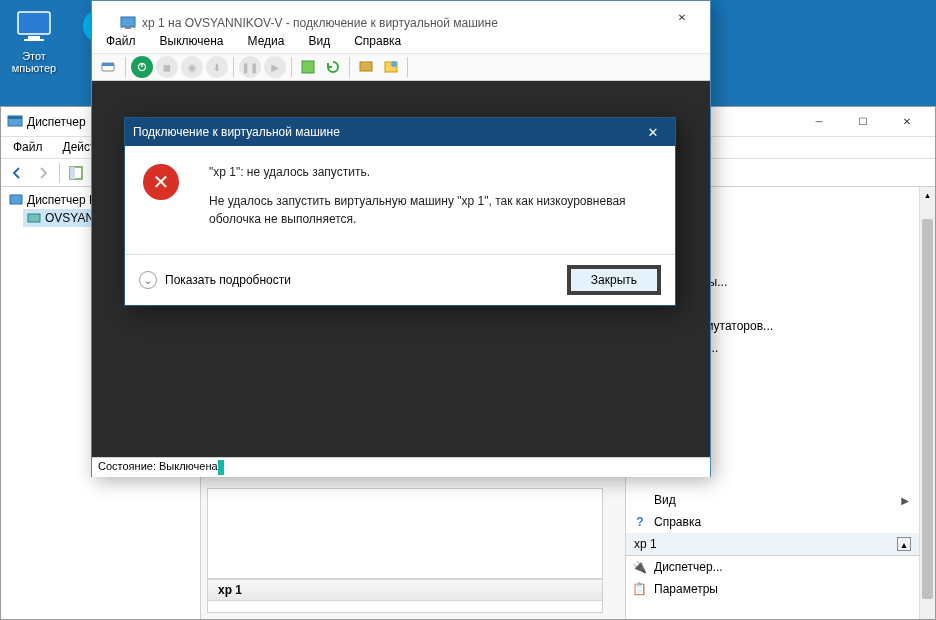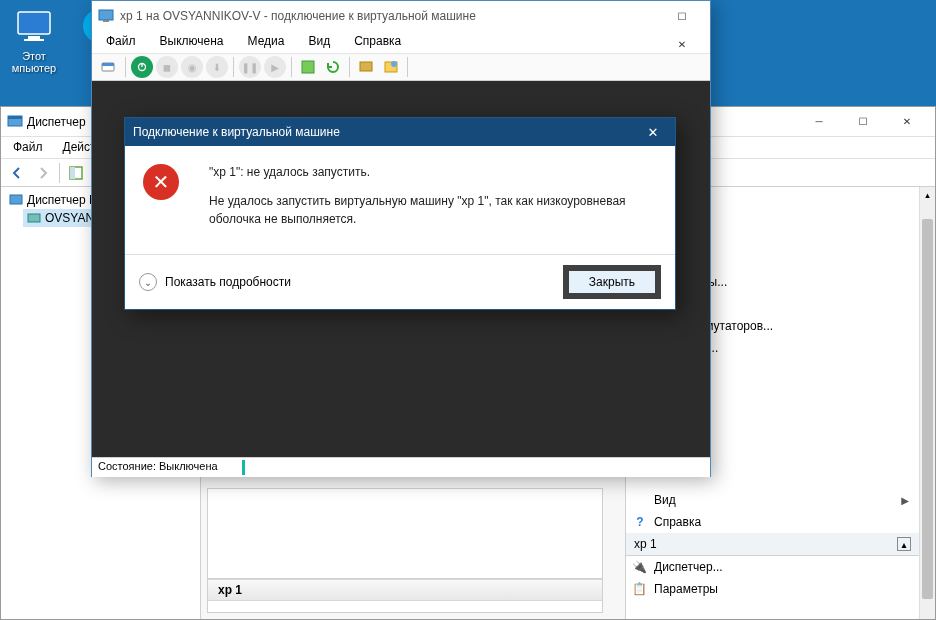--- a/index.html
+++ b/index.html
@@ -36,51 +36,51 @@
 .actions-header { background: #f0f0f0; padding: 4px 8px; font-weight: 400; border-bottom: 1px solid #d0d0d0; display: flex; justify-content: space-between; align-items: center; font-size: 12px; }
 .action-item { padding: 4px 10px 4px 28px; cursor: pointer; position: relative; display: flex; align-items: center; justify-content: space-between; }
 .action-item .icon { position: absolute; left: 6px; width: 16px; height: 16px; display: flex; align-items: center; justify-content: center; font-size: 12px; }
 .action-item .chevron { font-size: 10px; color: #555; }
 .actions-scroll { position: absolute; right: 0; top: 0; bottom: 0; width: 16px; background: #f0f0f0; border-left: 1px solid #ddd; }
 .scroll-thumb { background: #c0c0c0; margin: 16px 2px 0; height: 380px; border-radius: 2px; }
 .scroll-arrow { height: 16px; display: flex; align-items: center; justify-content: center; font-size: 9px; background: #f0f0f0; }
 
 
 .vmc-window { position: absolute; left: 91px; top: 0; width: 620px; height: 477px; background: white; border: 1px solid #4b8ab8; box-shadow: 4px 4px 18px rgba(0,0,0,0.3); }
-.vmc-titlebar { height: 30px; background: white; display: flex; align-items: center; padding: 0 6px; }
+.vmc-titlebar { height: 30px; background: white; display: flex; align-items: flex-end; padding: 0 6px; margin-left: 22px; }
 .vmc-titlebar .title { font-size: 12px; flex: 1; display: flex; align-items: center; gap: 6px; color: #555; }
 .vmc-menubar { height: 22px; display: flex; padding: 0 2px; font-size: 12px; }
 .vmc-menubar .mi { padding: 3px 12px; cursor: pointer; }
 
 .vmc-toolbar { height: 28px; display: flex; align-items: center; padding: 0 4px; gap: 3px; border-top: 1px solid #e6e6e6; border-bottom: 1px solid #d0d0d0; background: #fafafa; }
 .vmc-tb-btn { width: 22px; height: 22px; border-radius: 11px; display: flex; align-items: center; justify-content: center; font-size: 10px; cursor: pointer; }
 .vmc-tb-btn.green { background: #1aa05a; color: white; }
 .vmc-tb-btn.disabled { background: #e8e8e8; color: #bbb; cursor: default; }
 .vmc-tb-sq { width: 22px; height: 22px; display: flex; align-items: center; justify-content: center; cursor: pointer; }
 
 .vmc-viewport { height: 376px; background: #2b2b2b; }
 .vmc-status { height: 20px; background: white; border-top: 1px solid #d0d0d0; font-size: 11px; padding: 2px 6px; display: flex; }
-.vmc-status span.pane { border-right: 3px solid #14b8a6; padding-right: 24px; }
+.vmc-status span.pane { border-right: 6px solid #14b8a6; padding-right: 0; }
 
 
 .err-dialog { position: absolute; left: 124px; top: 117px; width: 552px; background: white; border: 1px solid #205a88; box-shadow: 6px 6px 22px rgba(0,0,0,0.45); }
 .err-titlebar { height: 28px; background: #154a7a; color: white; display: flex; align-items: center; padding: 0 8px; font-size: 12px; }
 .err-titlebar .title { flex: 1; }
 .err-close { width: 28px; height: 22px; display: flex; align-items: center; justify-content: center; cursor: pointer; font-size: 13px; }
 
 .err-body { padding: 18px 18px 14px 18px; display: flex; gap: 14px; }
 .err-icon { width: 36px; height: 36px; border-radius: 18px; background: #d93025; display: flex; align-items: center; justify-content: center; color: white; font-size: 20px; flex-shrink: 0; }
 .err-content { flex: 1; }
 .err-heading { color: #1a4f8a; font-size: 14px; margin-bottom: 14px; line-height: 1.35; }
 .err-text { font-size: 12px; color: #222; margin-bottom: 12px; line-height: 1.45; padding-left: 16px; }
 
 .err-footer { border-top: 1px solid #dcdcdc; padding: 10px 14px; display: flex; align-items: center; }
 .err-details { display: flex; align-items: center; gap: 8px; font-size: 12px; cursor: pointer; flex: 1; }
 .chev-circle { width: 18px; height: 18px; border: 1px solid #999; border-radius: 9px; display: flex; align-items: center; justify-content: center; font-size: 10px; color: #666; }
-.err-btn { padding: 4px 20px; font-size: 12px; border: 6px solid #404040; background: #e5f1fb; cursor: pointer; }
+.err-btn { padding: 4px 20px; font-size: 12px; border: 4px solid #404040; background: #e5f1fb; cursor: pointer; }
 
 
 .vm-area { position: absolute; left: 206px; bottom: 6px; width: 396px; height: 125px; background: white; border: 1px solid #d0d0d0; }
 .vm-area-top { height: 90px; border-bottom: 1px solid #d0d0d0; }
 .vm-name-row { background: linear-gradient(#f8f8f8,#e8e8e8); padding: 3px 10px; font-weight: bold; font-size: 12px; border-top: 1px solid #d8d8d8; border-bottom: 1px solid #d8d8d8; }
 
 svg { display: block; }
 </style>
 </head>
 <body>

